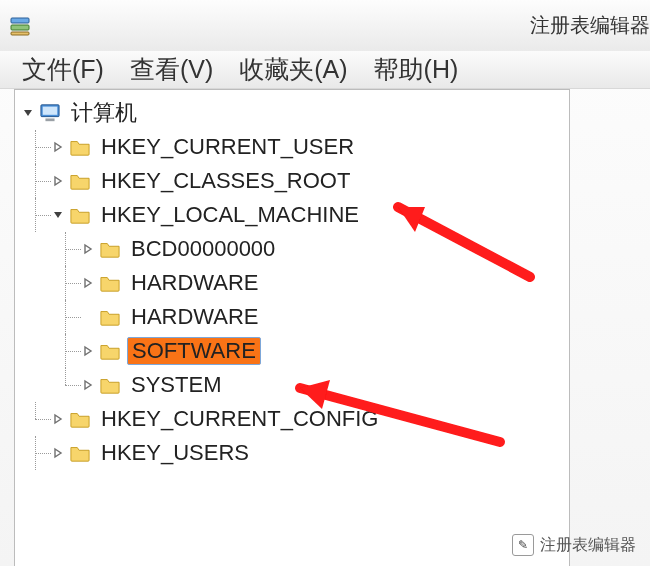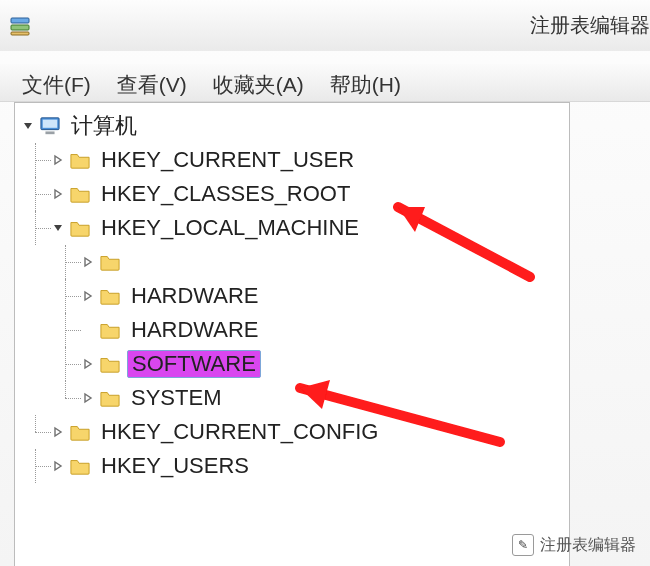--- a/index.html
+++ b/index.html
@@ -33,27 +33,26 @@
   }
   .titlebar .app-icon {
     width: 24px;
     height: 24px;
     margin-right: 8px;
   }
   .menubar {
     height: 38px;
     background: linear-gradient(#fbfbfb, #e9e9e9);
     display: flex;
-    align-items: flex-end;
+    align-items: flex-start;
     padding-left: 18px;
     gap: 18px;
-    font-size: 21px;
+    font-size: 25px;
     color: #333;
     border-bottom: 1px solid #d8d8d8;
-    margin-top: 13px;
   }
   .menubar .menu-item {
     padding: 2px 4px;
     cursor: pointer;
   }
   .tree-pane {
     width: 556px;
     height: 480px;
     margin-left: 14px;
     background: #ffffff;
@@ -117,21 +116,21 @@
     width: 22px; height: 20px;
     margin: 0 6px 0 2px;
     display: inline-block;
   }
   .node-label {
     color: #222;
     padding: 0 4px;
   }
   .node-label.selected {
     border: 1px solid #7da7d9;
-    background: #d946ef;
+    background: #f97316;
     border-radius: 2px;
   }
   
   .arrow-overlay {
     position: absolute;
     top: 0; left: 0;
     pointer-events: none;
   }
   
   .watermark {
@@ -262,20 +261,21 @@
         <span class="expander">
           <svg width="12" height="12" viewBox="0 0 12 12">
               <path d="M3 2 L3 10 L9 6 Z" fill="none" stroke="#707070" stroke-width="1.4"></path>
             </svg>
         </span>
         <span class="folder-icon">
           <svg viewBox="0 0 24 22" width="22" height="20">
               <path d="M2 5 h7 l2 3 h11 v11 a1 1 0 0 1 -1 1 H3 a1 1 0 0 1 -1 -1 Z" fill="#f7d56b" stroke="#c49a1f"></path>
             </svg>
         </span>
+        <span class="node-label">BCD00000000</span>
       </div>
 
       <div class="tree-row">
         <span class="indent" style="width:6px"></span>
         <span class="conn none"></span>
         <span class="conn">
             <span class="h"></span>
           </span>
         <span class="expander">
           <svg width="12" height="12" viewBox="0 0 12 12">

